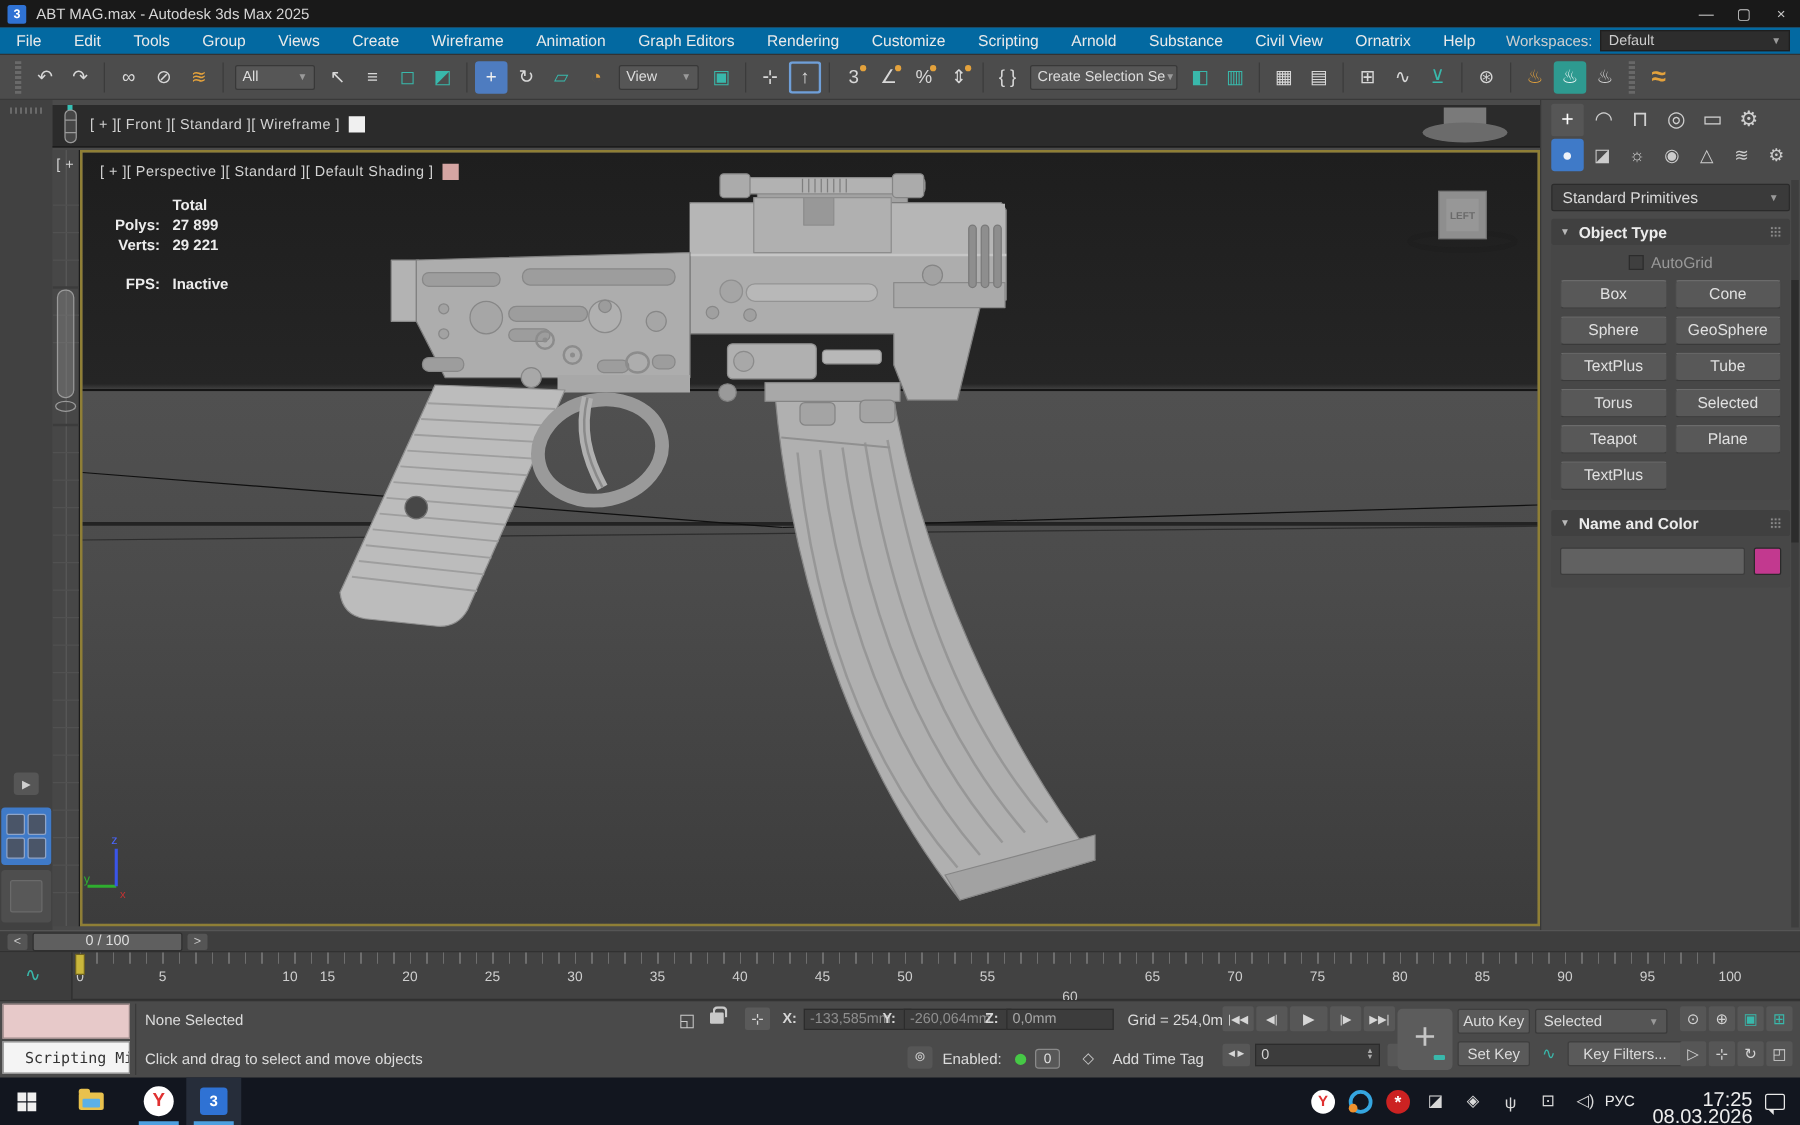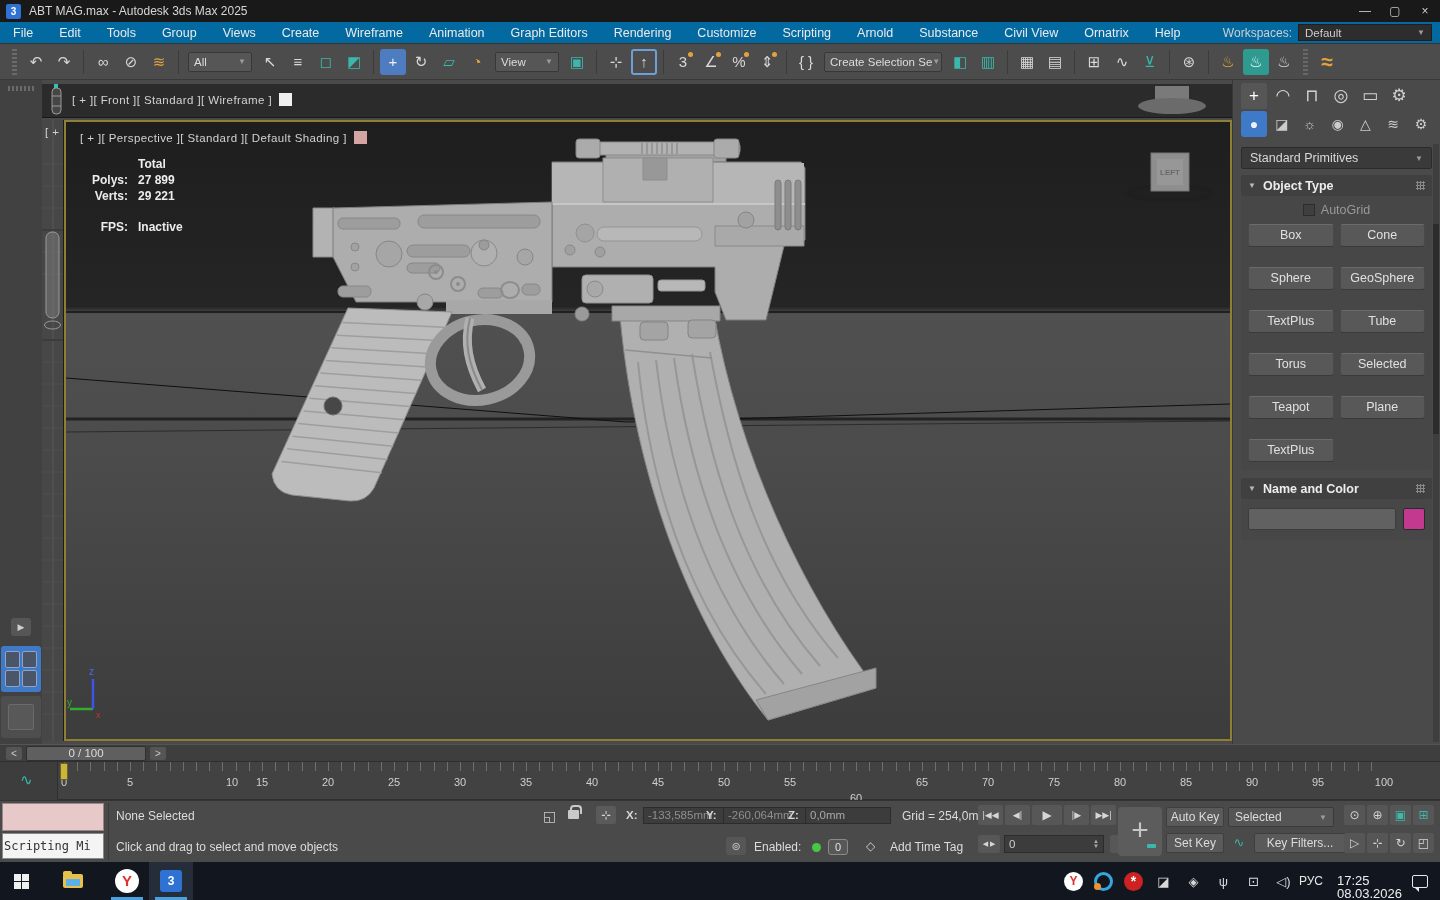--- a/index.html
+++ b/index.html
@@ -15,21 +15,21 @@
   #apptitle { margin-left:8px; font-size:12px; color:#d6d6d6; }
   #wincontrols { margin-left:auto; display:flex; }
   #wincontrols span { width:30px; text-align:center; font-size:12px; color:#c8c8c8; line-height:22px; }
 
   
   #menubar { position:absolute; left:0; top:22px; width:1440px; height:22px; background:#0369a1;
     display:flex; align-items:center; border-bottom:1px solid #333; }
   .menuitem { padding:0 13px; font-size:12.5px; color:#eaeaea; line-height:22px; }
   #workspaces { margin-left:auto; display:flex; align-items:center; gap:6px; margin-right:8px; }
   #workspaces .wslabel { font-size:12px; color:#cfcfcf; }
-  #wsdd { width:134px; height:17px; background:#2d2d2d; border:1px solid #1f1f1f; display:flex;
+  #wsdd { width:152px; height:17px; background:#2d2d2d; border:1px solid #1f1f1f; display:flex;
     align-items:center; justify-content:space-between; padding:0 6px; font-size:11.5px; color:#cccccc;gap:44px; }
   .caret { font-size:8px; color:#9a9a9a; }
 
   
   #toolbar { position:absolute; left:0; top:44px; width:1440px; height:36px; background:#4c4c4c;
     border-bottom:1px solid #393939; display:flex; align-items:center; padding-left:12px; gap:2px; }
   #toolbar .handle { width:5px; height:26px; margin-right:4px;
     background:repeating-linear-gradient(0deg,#6a6a6a 0 2px,transparent 2px 4px); }
   .tb { position:relative; width:26px; height:26px; text-align:center; line-height:26px; font-size:15px;
     color:#d8d8d8; border-radius:2px; flex:none; }
@@ -97,21 +97,21 @@
   .rollhead { margin:4px 8px 0 8px; height:21px; background:#404040; border-radius:2px; display:flex;
     align-items:center; padding:0 7px; gap:7px; }
   .rollhead .arr { font-size:8px; color:#b8b8b8; }
   .rollhead .rtitle { font-size:12.5px; font-weight:bold; color:#ececec; flex:1; }
   .rollhead .grip { width:9px; height:9px;
     background:radial-gradient(circle,#8a8a8a 1px,transparent 1.2px); background-size:3px 3px; }
   .rollbody { margin:0 8px; background:#474747; border-radius:0 0 2px 2px; padding:7px 5px 8px 5px; }
   #autogrid { display:flex; align-items:center; justify-content:center; gap:6px; margin-bottom:7px; }
   #autogrid .cb { width:12px; height:12px; background:#3f3f3f; border:1px solid #2c2c2c; }
   #autogrid .lbl { font-size:12.5px; color:#999999; }
-  #objgrid { display:grid; grid-template-columns:1fr 1fr; gap:20px 6px; padding:0 2px; }
+  #objgrid { display:grid; grid-template-columns:1fr 1fr; gap:6px 6px; padding:0 2px; }
   .objbtn { height:23px; background:#585858; border-top:1px solid #6b6b6b; border-bottom:1px solid #3a3a3a;
     border-left:1px solid #4a4a4a; border-right:1px solid #4a4a4a; border-radius:3px; font-size:12.5px;
     color:#e0e0e0; text-align:center; line-height:21px; }
   #namecolor { display:flex; gap:7px; align-items:center; padding:2px 2px; }
   #namefield { flex:1; height:22px; background:#616161; border:1px solid #3c3c3c; border-radius:2px; }
   #colorswatch { width:22px; height:22px; border:1px solid #2a2a2a; border-radius:2px; }
   #pscroll { position:absolute; right:1px; top:64px; width:6px; bottom:2px; background:#3e3e3e; }
   #pscroll .thumb { position:absolute; left:0; right:0; top:80px; height:210px; background:#2c2c2c; }
 
   
@@ -134,21 +134,21 @@
   #playhead { position:absolute; left:60px; top:1px; width:8px; height:17px; background:#c9b63b;
     border:1px solid #6e6220; border-radius:1px; }
 
   
   #statusbar { position:absolute; left:0; top:800px; width:1440px; height:62px; background:#4a4a4a;
     border-top:1px solid #333; font-size:12px; color:#dcdcdc; }
   #listener-pink { position:absolute; left:2px; top:2px; width:102px; height:28px; background:#e7c9c9;
     border:1px solid #9a8888; }
   #listener-white { position:absolute; left:2px; top:32px; width:102px; height:26px; background:#f4f4f4;
     border:1px solid #888; font-family:"DejaVu Sans Mono",monospace; font-size:12px; color:#333;
-    line-height:24px; padding-left:1px; white-space:nowrap; overflow:hidden; }
+    line-height:24px; padding-left:17px; white-space:nowrap; overflow:hidden; }
   #sb-vsep { position:absolute; left:108px; top:2px; bottom:2px; width:1px; background:#3a3a3a; }
   #sel-status { position:absolute; left:116px; top:8px; }
   #prompt-line { position:absolute; left:116px; top:39px; }
   #iso-icon { position:absolute; left:543px; top:7px; font-size:14px; color:#c9c9c9; }
   #lock-icon { position:absolute; left:568px; top:9px; width:11px; height:9px; background:#c9c9c9;
     border-radius:1px; }
   #lock-icon::before { content:""; position:absolute; left:1.5px; top:-5px; width:8px; height:7px;
     border:2px solid #c9c9c9; border-bottom:none; border-radius:4px 4px 0 0; }
   #abs-mode { position:absolute; left:596px; top:5px; width:20px; height:18px; background:#5a5a5a;
     border-radius:2px; color:#d6d6d6; text-align:center; line-height:18px; font-size:12px; }
@@ -224,21 +224,21 @@
     font-size:12px; font-weight:bold; text-align:center; line-height:22px; }
   #tray { margin-left:auto; display:flex; align-items:center; gap:11px; }
   .trayic { width:19px; height:19px; display:flex; align-items:center; justify-content:center;
     font-size:13px; color:#d8d8d8; }
   .trayic.yandex { background:#fff; border-radius:50%; color:#e03131; font-weight:bold; font-size:12px; }
   .trayic.alice { border:3px solid #35a6e0; border-radius:50%; position:relative; }
   .trayic.alice::after { content:""; position:absolute; left:-3px; bottom:-2px; width:7px; height:7px;
     background:#f0922e; border-radius:50%; }
   .trayic.redc { background:#cc2222; border-radius:50%; color:#fff; font-size:14px; font-weight:bold; }
   #lang { margin-left:6px; font-size:12px; color:#e8e8e8; }
-  #clockblk { margin:11px 10px 0 14px; font-size:13px; color:#eeeeee; line-height:13px; }
+  #clockblk { margin:11px 10px 0 14px; text-align:right; font-size:16px; color:#eeeeee; line-height:13px; }
   #notif { margin-right:12px; position:relative; width:16px; height:13px; border:1.5px solid #e8e8e8;
     border-radius:2px; }
   #notif::after { content:""; position:absolute; left:2px; bottom:-5px; width:0; height:0;
     border-left:4px solid transparent; border-top:4px solid #e8e8e8; }
 </style>
 </head>
 <body>
 
 <div id="app">
 

